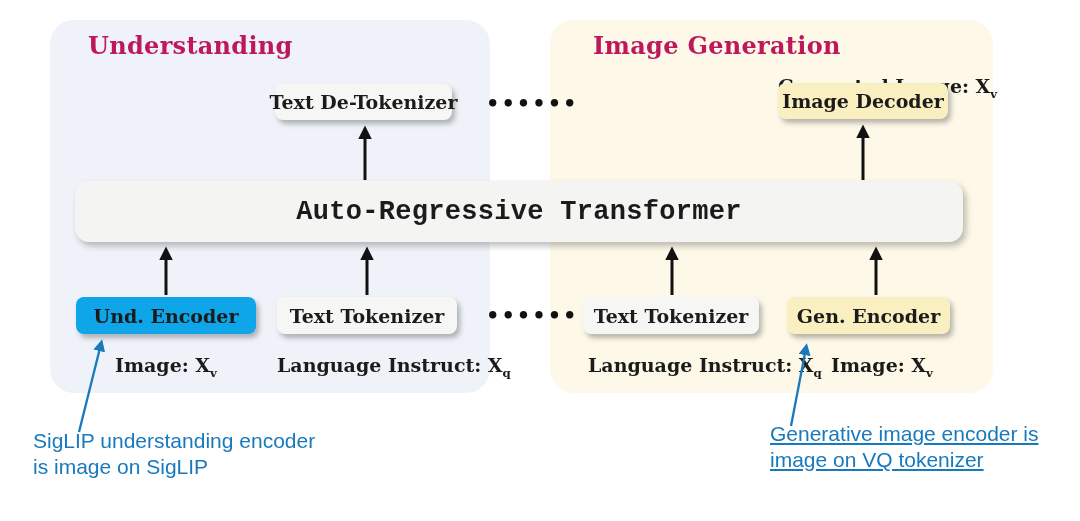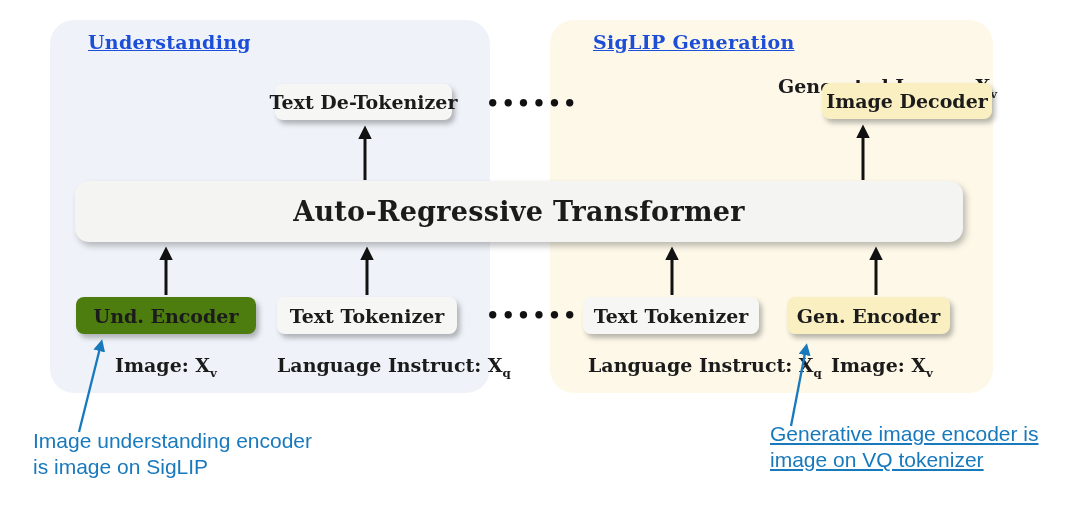--- a/index.html
+++ b/index.html
@@ -3,50 +3,51 @@
 <meta charset="utf-8">
 <style>
   html,body{margin:0;padding:0;background:#ffffff;}
   #canvas{
     position:relative;width:1080px;height:521px;background:#ffffff;overflow:hidden;
     font-family:"DejaVu Serif", serif;color:#1b1b1b;
   }
   .panel{position:absolute;border-radius:24px;}
   #panel-understanding{left:50px;top:20px;width:440px;height:373px;background:#eff3f9;}
   #panel-generation{left:550px;top:20px;width:443px;height:373px;background:#fdf8e8;}
-  .section-label{position:absolute;font-size:19px;font-weight:600;color:#1d4ed8;letter-spacing:.3px;text-decoration:underline;}
+  .section-label{position:absolute;font-size:24px;font-weight:600;color:#be185d;letter-spacing:.3px;}
   #label-understanding{left:88px;top:31px;}
   #label-generation{left:593px;top:31px;}
   .io-label{position:absolute;font-size:19px;font-weight:600;color:#1b1b1b;text-align:center;white-space:nowrap;}
   .io-label sub{font-size:0.62em;font-weight:700;}
   #label-language-response{left:275px;top:30px;width:180px;}
   #label-generated-image{left:778px;top:30px;width:170px;margin-top:45px;}
   #label-image-left{left:76px;top:354px;width:180px;}
   #label-lang-left{left:277px;top:354px;width:180px;}
   #label-lang-right{left:588px;top:354px;width:180px;}
   #label-image-right{left:792px;top:354px;width:180px;}
   .box{
     position:absolute;display:flex;align-items:center;justify-content:center;
     font-size:19px;font-weight:600;border-radius:8px;white-space:nowrap;
     box-shadow:3px 4px 5px rgba(70,70,70,0.38);
   }
   .box.gray{background:#f6f6f5;}
-  .box.blue{background:#4d7c0f;}
+  .box.blue{background:#0ea5e9;}
   .box.yellow{background:#f9efc1;}
   #box-text-detokenizer{left:275px;top:84px;width:177px;height:36px;}
-  #box-image-decoder{left:822px;top:83px;width:170px;height:36px;}
+  #box-image-decoder{left:778px;top:83px;width:170px;height:36px;}
   #box-und-encoder{left:76px;top:297px;width:180px;height:37px;}
   #box-text-tokenizer-left{left:277px;top:297px;width:180px;height:37px;}
   #box-text-tokenizer-right{left:583px;top:297px;width:176px;height:37px;}
   #box-gen-encoder{left:787px;top:297px;width:163px;height:37px;}
   #box-transformer{
     position:absolute;left:75px;top:181px;width:888px;height:61px;background:#f4f4f3;
     border-radius:14px;display:flex;align-items:center;justify-content:center;
     font-size:27px;font-weight:600;letter-spacing:.3px;
     box-shadow:3px 4px 6px rgba(70,70,70,0.35);
+    font-family:Liberation Mono, monospace;
   }
   .dots{
     position:absolute;width:64px;text-align:center;color:#111;
     font-size:21px;font-weight:700;letter-spacing:2px;line-height:21px;
     font-family:"DejaVu Sans", sans-serif;
   }
   #dots-top{left:486px;top:94px;}
   #dots-bottom{left:486px;top:306px;}
   #arrow-layer{position:absolute;left:0;top:0;width:1080px;height:521px;pointer-events:none;}
   .annotation{
@@ -58,21 +59,21 @@
 </style>
 </head>
 <body>
 
 <div id="canvas">
 
   <div class="panel" id="panel-understanding"></div>
   <div class="panel" id="panel-generation"></div>
 
   <div class="section-label" id="label-understanding">Understanding</div>
-  <div class="section-label" id="label-generation">SigLIP Generation</div>
+  <div class="section-label" id="label-generation">Image Generation</div>
 
   <div class="io-label" id="label-generated-image">
     <span>Generated Image: X</span><sub>v</sub>
   </div>
 
   <div class="box gray" id="box-text-detokenizer">Text De-Tokenizer</div>
   <div class="box yellow" id="box-image-decoder">Image Decoder</div>
 
   <div class="dots" id="dots-top">••••••</div>
 
@@ -111,21 +112,21 @@
     <line x1="863" y1="180" x2="863" y2="130" stroke="#111111" stroke-width="3" marker-end="url(#ah-black)"></line>
     <line x1="166" y1="295" x2="166" y2="252" stroke="#111111" stroke-width="3" marker-end="url(#ah-black)"></line>
     <line x1="367" y1="295" x2="367" y2="252" stroke="#111111" stroke-width="3" marker-end="url(#ah-black)"></line>
     <line x1="672" y1="295" x2="672" y2="252" stroke="#111111" stroke-width="3" marker-end="url(#ah-black)"></line>
     <line x1="876" y1="295" x2="876" y2="252" stroke="#111111" stroke-width="3" marker-end="url(#ah-black)"></line>
     <line x1="79" y1="432" x2="101" y2="344" stroke="#1879bd" stroke-width="2.3" marker-end="url(#ah-blue)"></line>
     <line x1="791" y1="426" x2="806" y2="348" stroke="#1879bd" stroke-width="2.3" marker-end="url(#ah-blue)"></line>
   </svg>
 
   <div class="annotation" id="annotation-left">
-    <div>Image understanding encoder</div>
+    <div>SigLIP understanding encoder</div>
     <div>is image on SigLIP</div>
   </div>
   <div class="annotation" id="annotation-right">
     <div>Generative image encoder is</div>
     <div>image on VQ tokenizer</div>
   </div>
 
 </div>
 
 </body></html>

